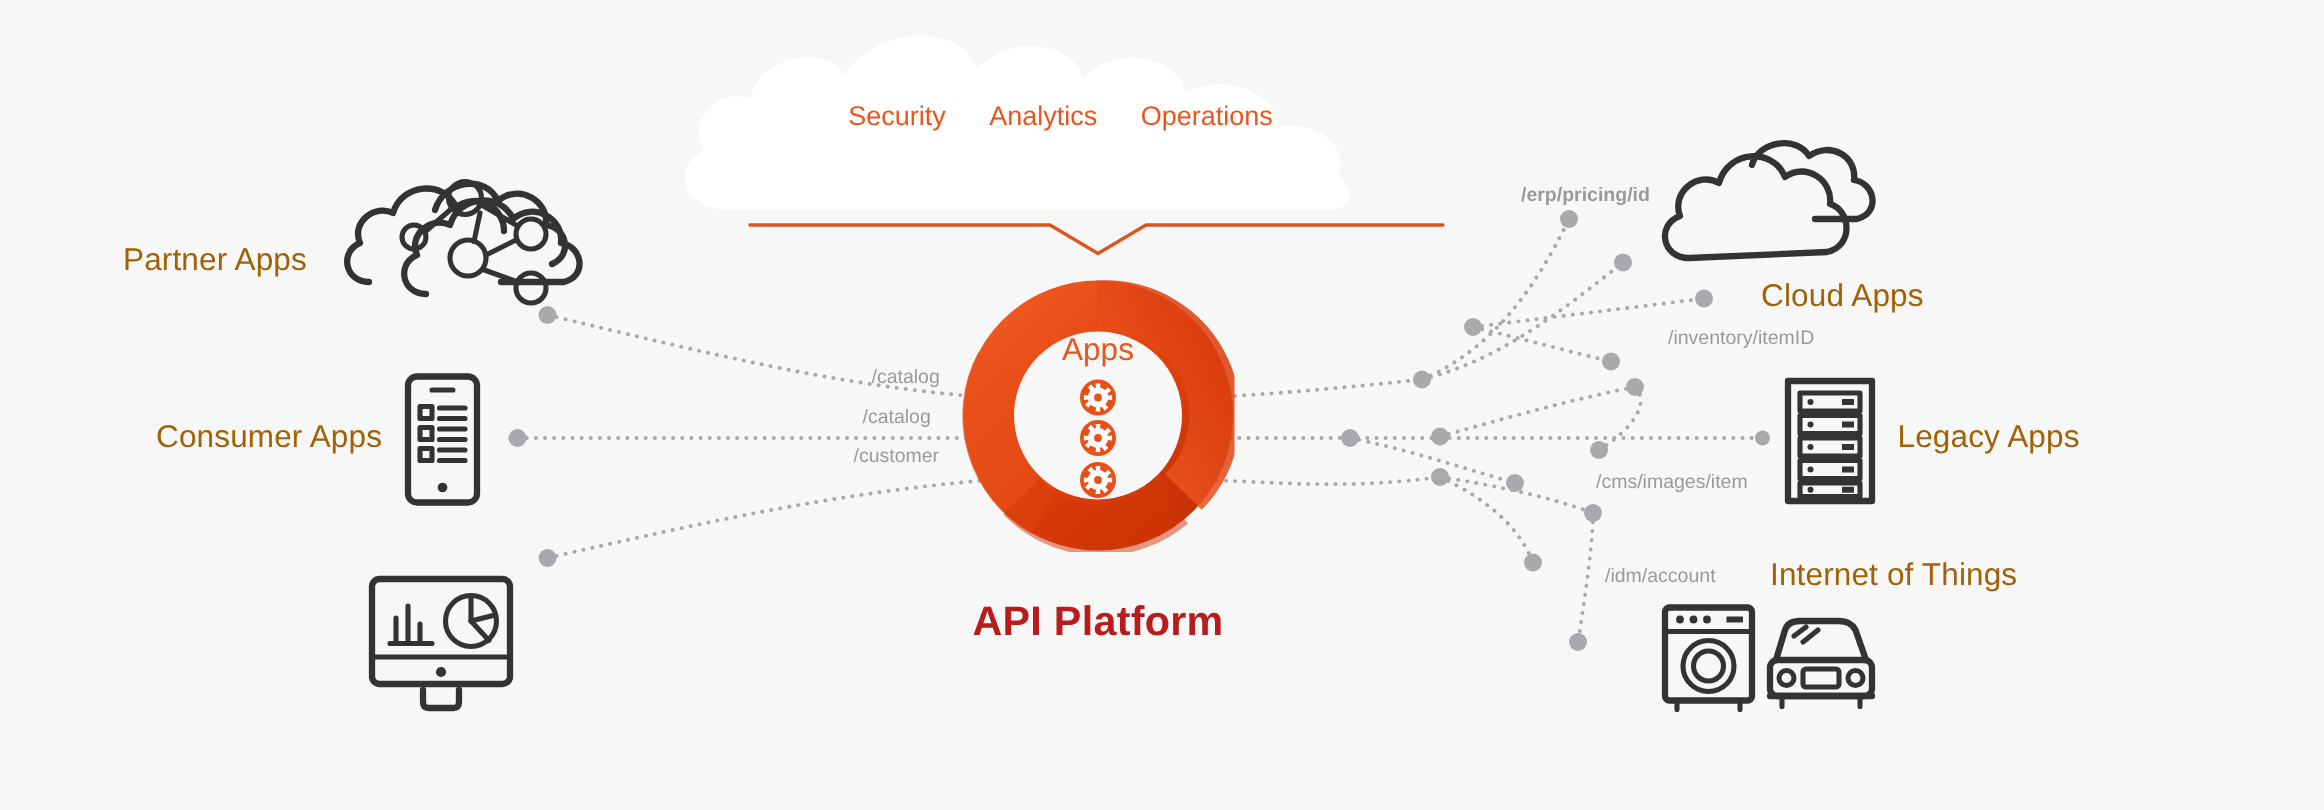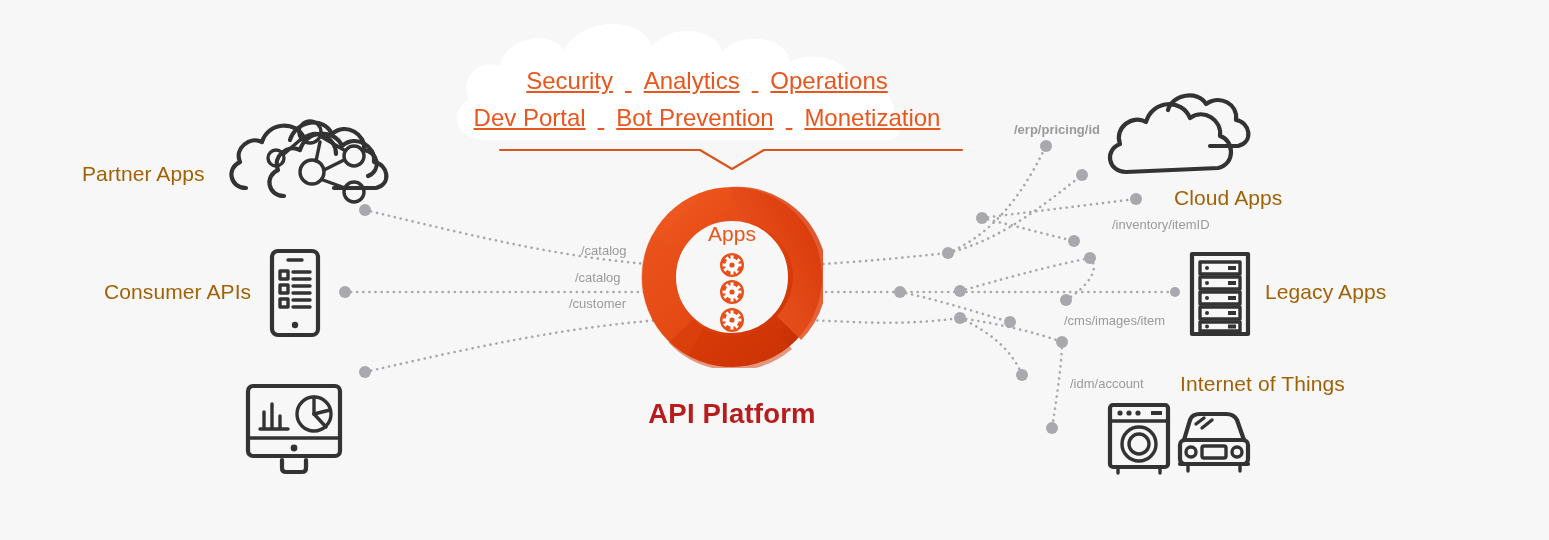--- a/index.html
+++ b/index.html
@@ -35,23 +35,22 @@
     white-space: nowrap;
   }
 
   
   .cloud-text-row {
     position: absolute;
     left: 0;
     width: 1414px;
     text-align: center;
     color: #E8561E;
-    font-size: 24px;
+    font-size: 18px;
     white-space: nowrap;
-    text-decoration: underline;
   }
   .cloud-text-row span { padding: 0 12px; }
   #cloud-row-1 { top: 67px; }
   #cloud-row-2 { top: 104px; }
 
   
   #ring-wrap {
     position: absolute;
     left: 641px;
     top: 186px;
@@ -110,25 +109,20 @@
                C 816 48, 852 62, 852 84
                C 880 80, 900 98, 892 118
                C 906 126, 902 140, 884 140 Z" fill="#ffffff" opacity="0.95"></path>
     </g>
   </svg>
 
   <div class="cloud-text-row" id="cloud-row-1">
     <span>Security</span>
     <span>Analytics</span>
     <span>Operations</span>
-  </div>
-  <div class="cloud-text-row" id="cloud-row-2">
-    <span>Dev Portal</span>
-    <span>Bot Prevention</span>
-    <span>Monetization</span>
   </div>
 
   <svg class="layer">
     <path d="M500 150 L 700 150 L 732 169 L 764 150 L 962 150" fill="none" stroke="#D9551F" stroke-width="2.2" stroke-linecap="round" stroke-linejoin="round"></path>
   </svg>
 
   <svg class="layer">
     <defs>
       <style>
         .dot-line {
@@ -264,21 +258,21 @@
   <div class="path-label" style="left:581px; top:243px;">/catalog</div>
   <div class="path-label" style="left:575px; top:270px;">/catalog</div>
   <div class="path-label" style="left:569px; top:296px;">/customer</div>
 
   <div class="path-label" style="left:1014px; top:122px;font-weight:bold;">/erp/pricing/id</div>
   <div class="path-label" style="left:1112px; top:217px;">/inventory/itemID</div>
   <div class="path-label" style="left:1064px; top:313px;">/cms/images/item</div>
   <div class="path-label" style="left:1070px; top:376px;">/idm/account</div>
 
   <div class="group-label" style="left:82px; top:162px;">Partner Apps</div>
-  <div class="group-label" style="left:104px; top:280px;">Consumer APIs</div>
+  <div class="group-label" style="left:104px; top:280px;">Consumer Apps</div>
 
   <div class="group-label" style="left:1174px; top:186px;">Cloud Apps</div>
   <div class="group-label" style="left:1265px; top:280px;">Legacy Apps</div>
   <div class="group-label" style="left:1180px; top:372px;">Internet of Things</div>
 
   <svg class="layer">
     <defs>
       <style>
         .ln { fill:none; stroke:#333333; stroke-width:4.2;
               stroke-linecap:round; stroke-linejoin:round; }

